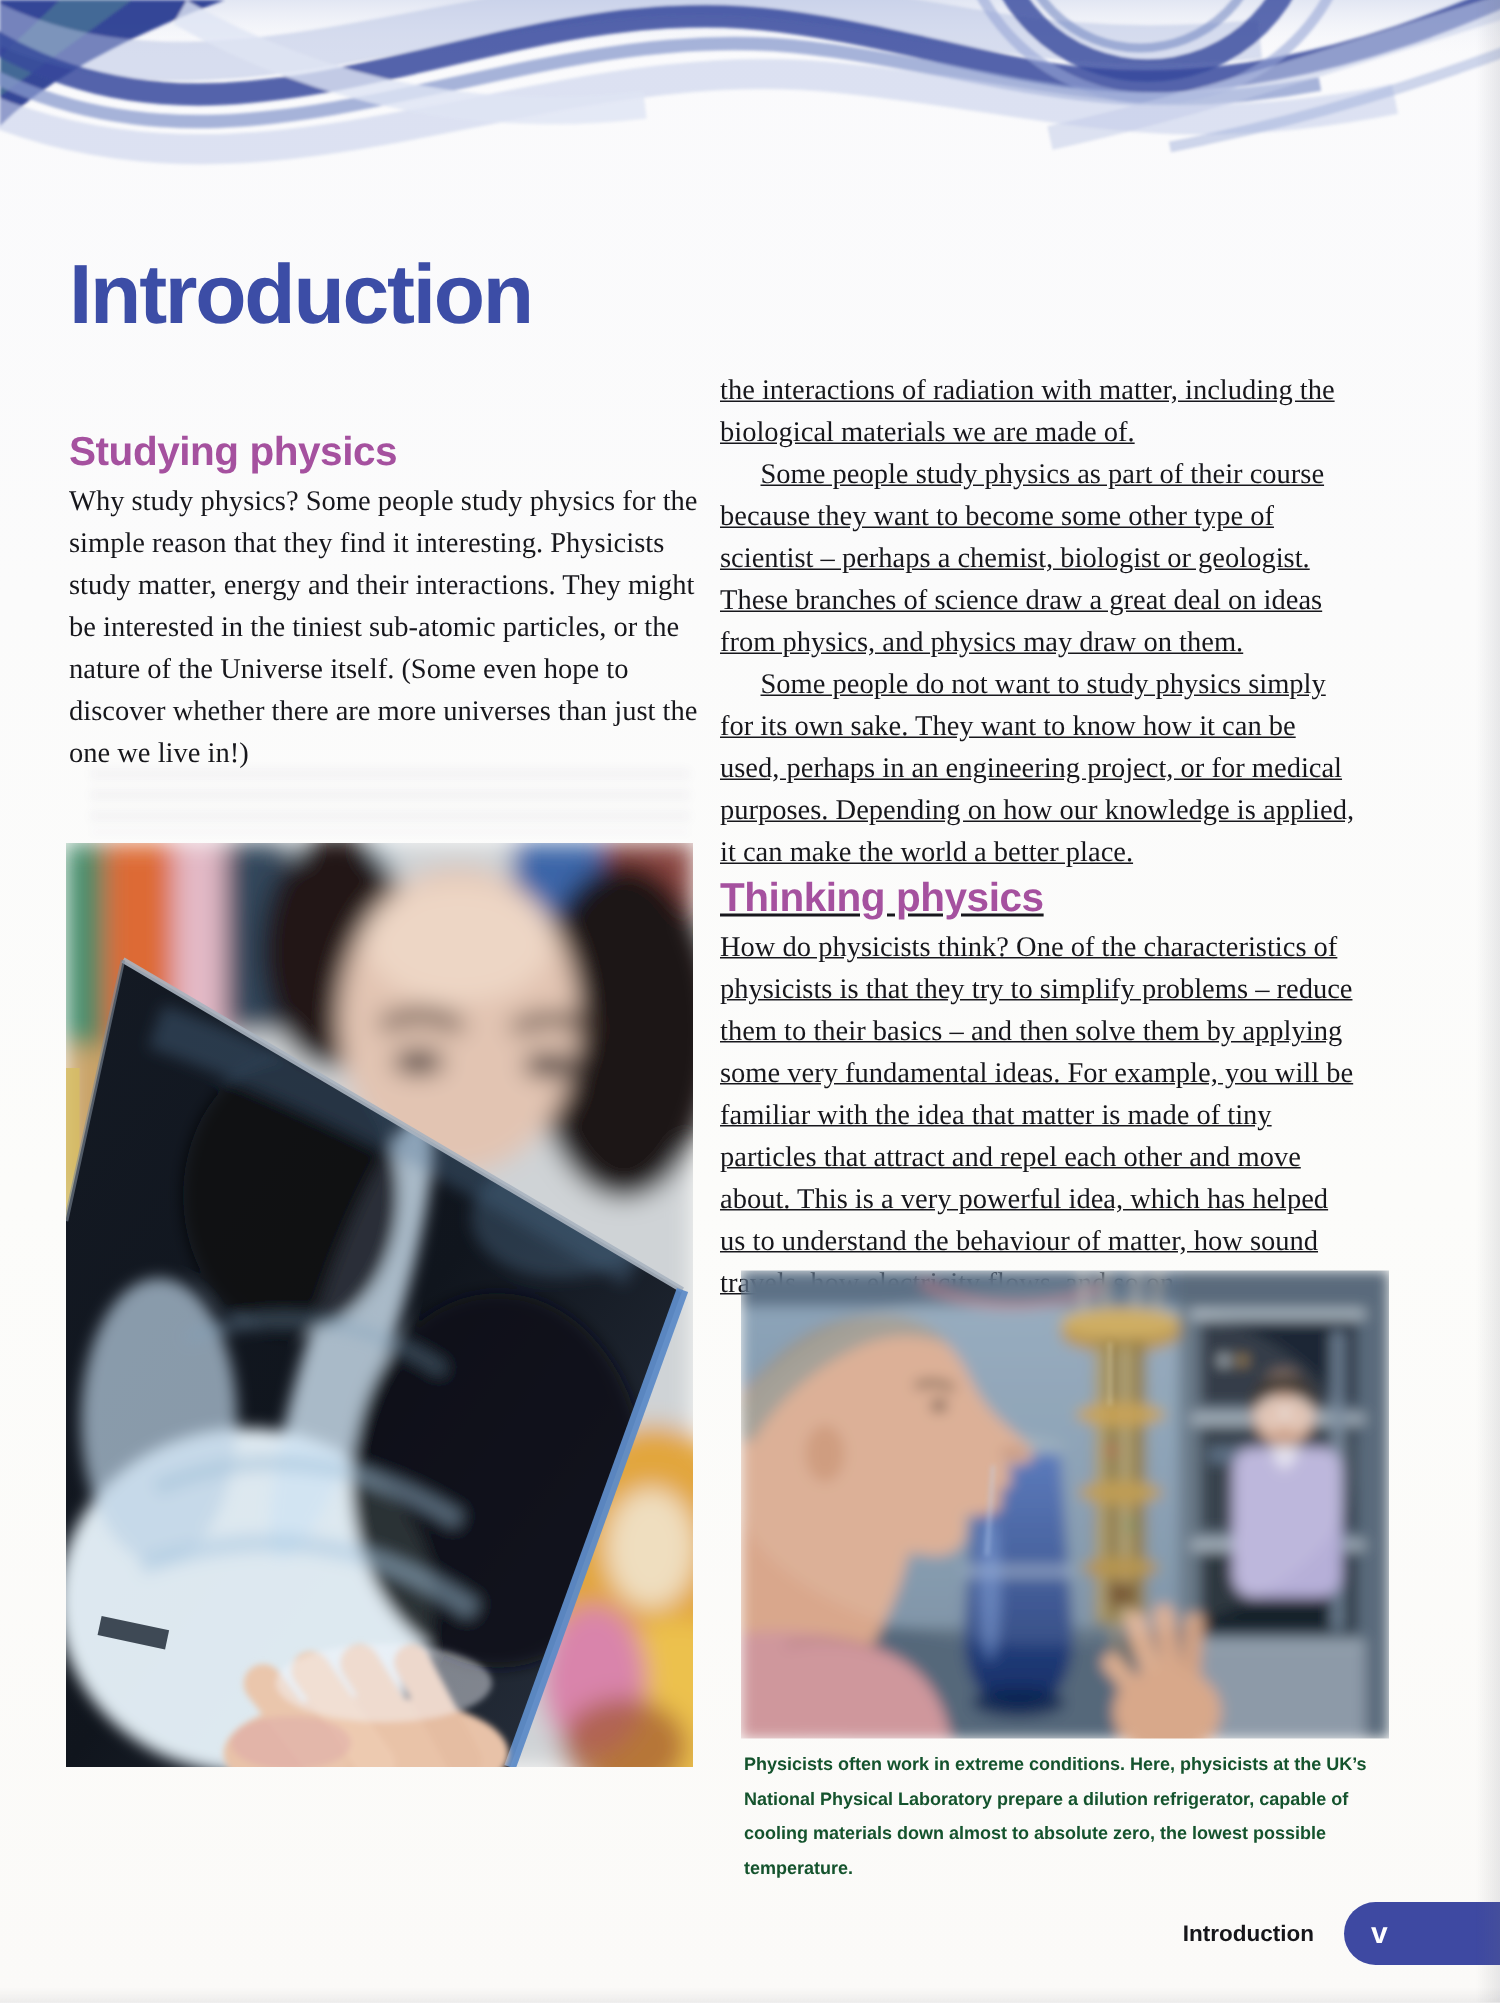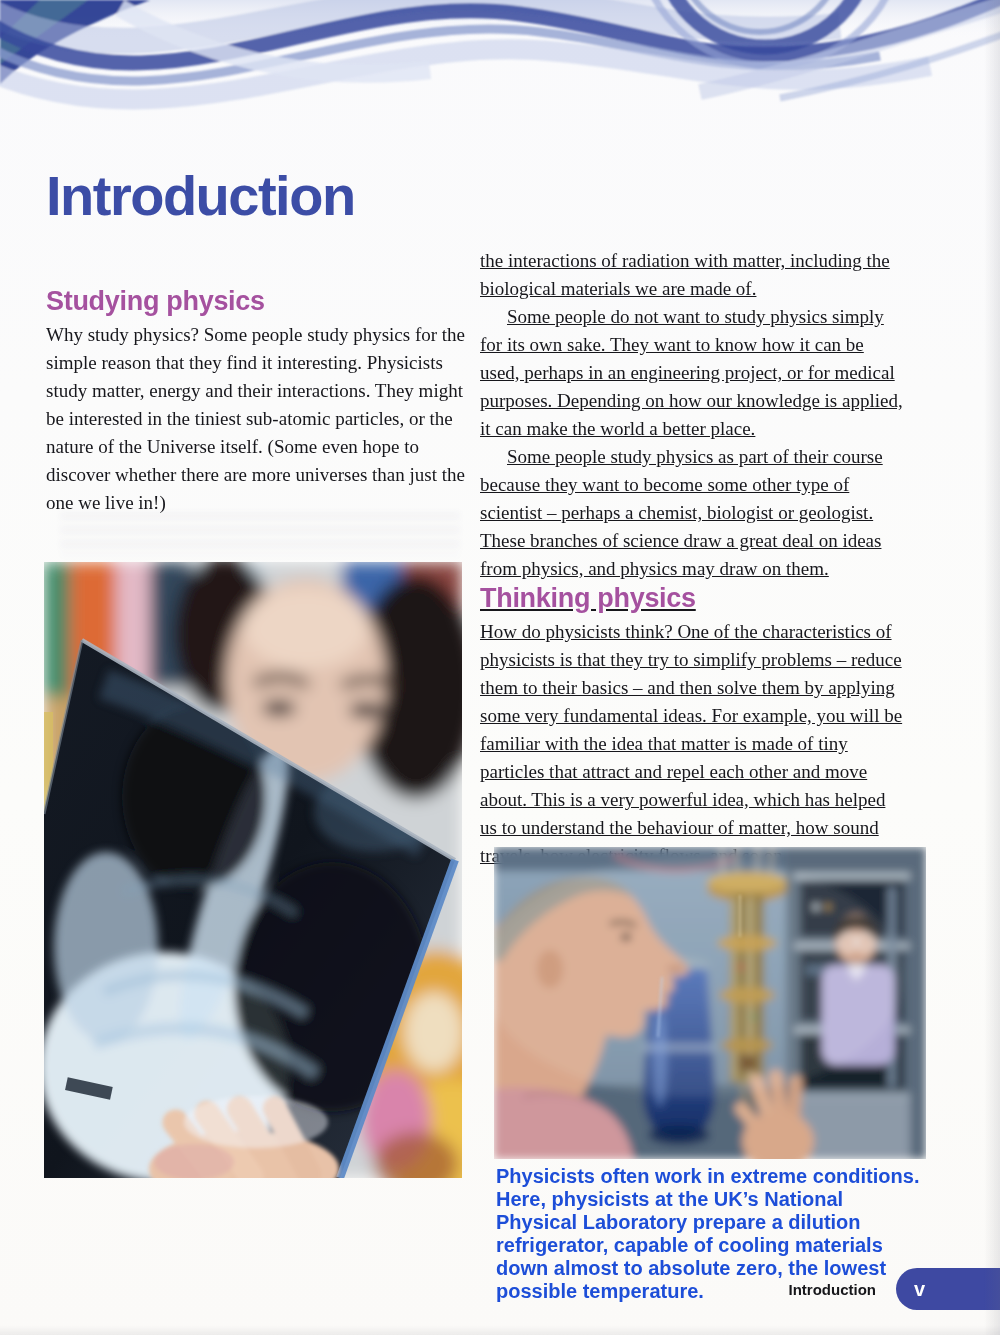--- a/index.html
+++ b/index.html
@@ -36,21 +36,21 @@
       repeating-linear-gradient(180deg,rgba(90,80,120,.07) 0 8px,rgba(0,0,0,0) 8px 14px);
     filter:blur(3px);opacity:.6;
   }
   figure{margin:0;padding:0;position:absolute;}
   .fig-xray{left:44px;top:562px;width:418px;height:616px;}
   .fig-lab{left:494px;top:847px;width:432px;height:312px;}
   figure svg{display:block;width:100%;height:100%;}
   .cap{
     position:absolute;margin:0;
     font-family:"Liberation Sans",sans-serif;font-weight:600;
-    font-size:20px;line-height:23px;color:#1d4ed8;
+    font-size:12px;line-height:23px;color:#14532d;
   }
   .cap-left{left:47px;top:1188px;width:412px;}
   .cap-right{left:496px;top:1165px;width:424px;}
   .footer-label{
     position:absolute;right:124px;top:1281px;
     font-family:"Liberation Sans",sans-serif;font-weight:bold;
     font-size:15px;color:#16161a;
   }
   .page-tab{
     position:absolute;right:0;top:1268px;width:104px;height:42px;
@@ -98,22 +98,22 @@
 
   <div class="ghost-smudge"></div>
 
   <section class="col col-left">
     <h2 class="section-heading">Studying physics</h2>
     <p>Why study physics? Some people study physics for the simple reason that they find it interesting. Physicists study matter, energy and their interactions. They might be interested in the tiniest sub-atomic particles, or the nature of the Universe itself. (Some even hope to discover whether there are more universes than just the one we live in!)</p>
   </section>
 
   <section class="col col-right">
     <p>the interactions of radiation with matter, including the biological materials we are made of.</p>
+    <p class="indent">Some people study physics as part of their course because they want to become some other type of scientist – perhaps a chemist, biologist or geologist. These branches of science draw a great deal on ideas from physics, and physics may draw on them.</p>
     <p class="indent">Some people do not want to study physics simply for its own sake. They want to know how it can be used, perhaps in an engineering project, or for medical purposes. Depending on how our knowledge is applied, it can make the world a better place.</p>
-    <p class="indent">Some people study physics as part of their course because they want to become some other type of scientist – perhaps a chemist, biologist or geologist. These branches of science draw a great deal on ideas from physics, and physics may draw on them.</p>
     <h2 class="section-heading mt">Thinking physics</h2>
     <p>How do physicists think? One of the characteristics of physicists is that they try to simplify problems – reduce them to their basics – and then solve them by applying some very fundamental ideas. For example, you will be familiar with the idea that matter is made of tiny particles that attract and repel each other and move about. This is a very powerful idea, which has helped us to understand the behaviour of matter, how sound travels, how electricity flows, and so on.</p>
   </section>
 
   <figure class="fig-xray">
     <svg viewBox="0 0 418 616" aria-hidden="true">
       <defs>
         <filter id="bl8" x="-30%" y="-30%" width="160%" height="160%">
             <feGaussianBlur stdDeviation="8"></feGaussianBlur>
           </filter>

